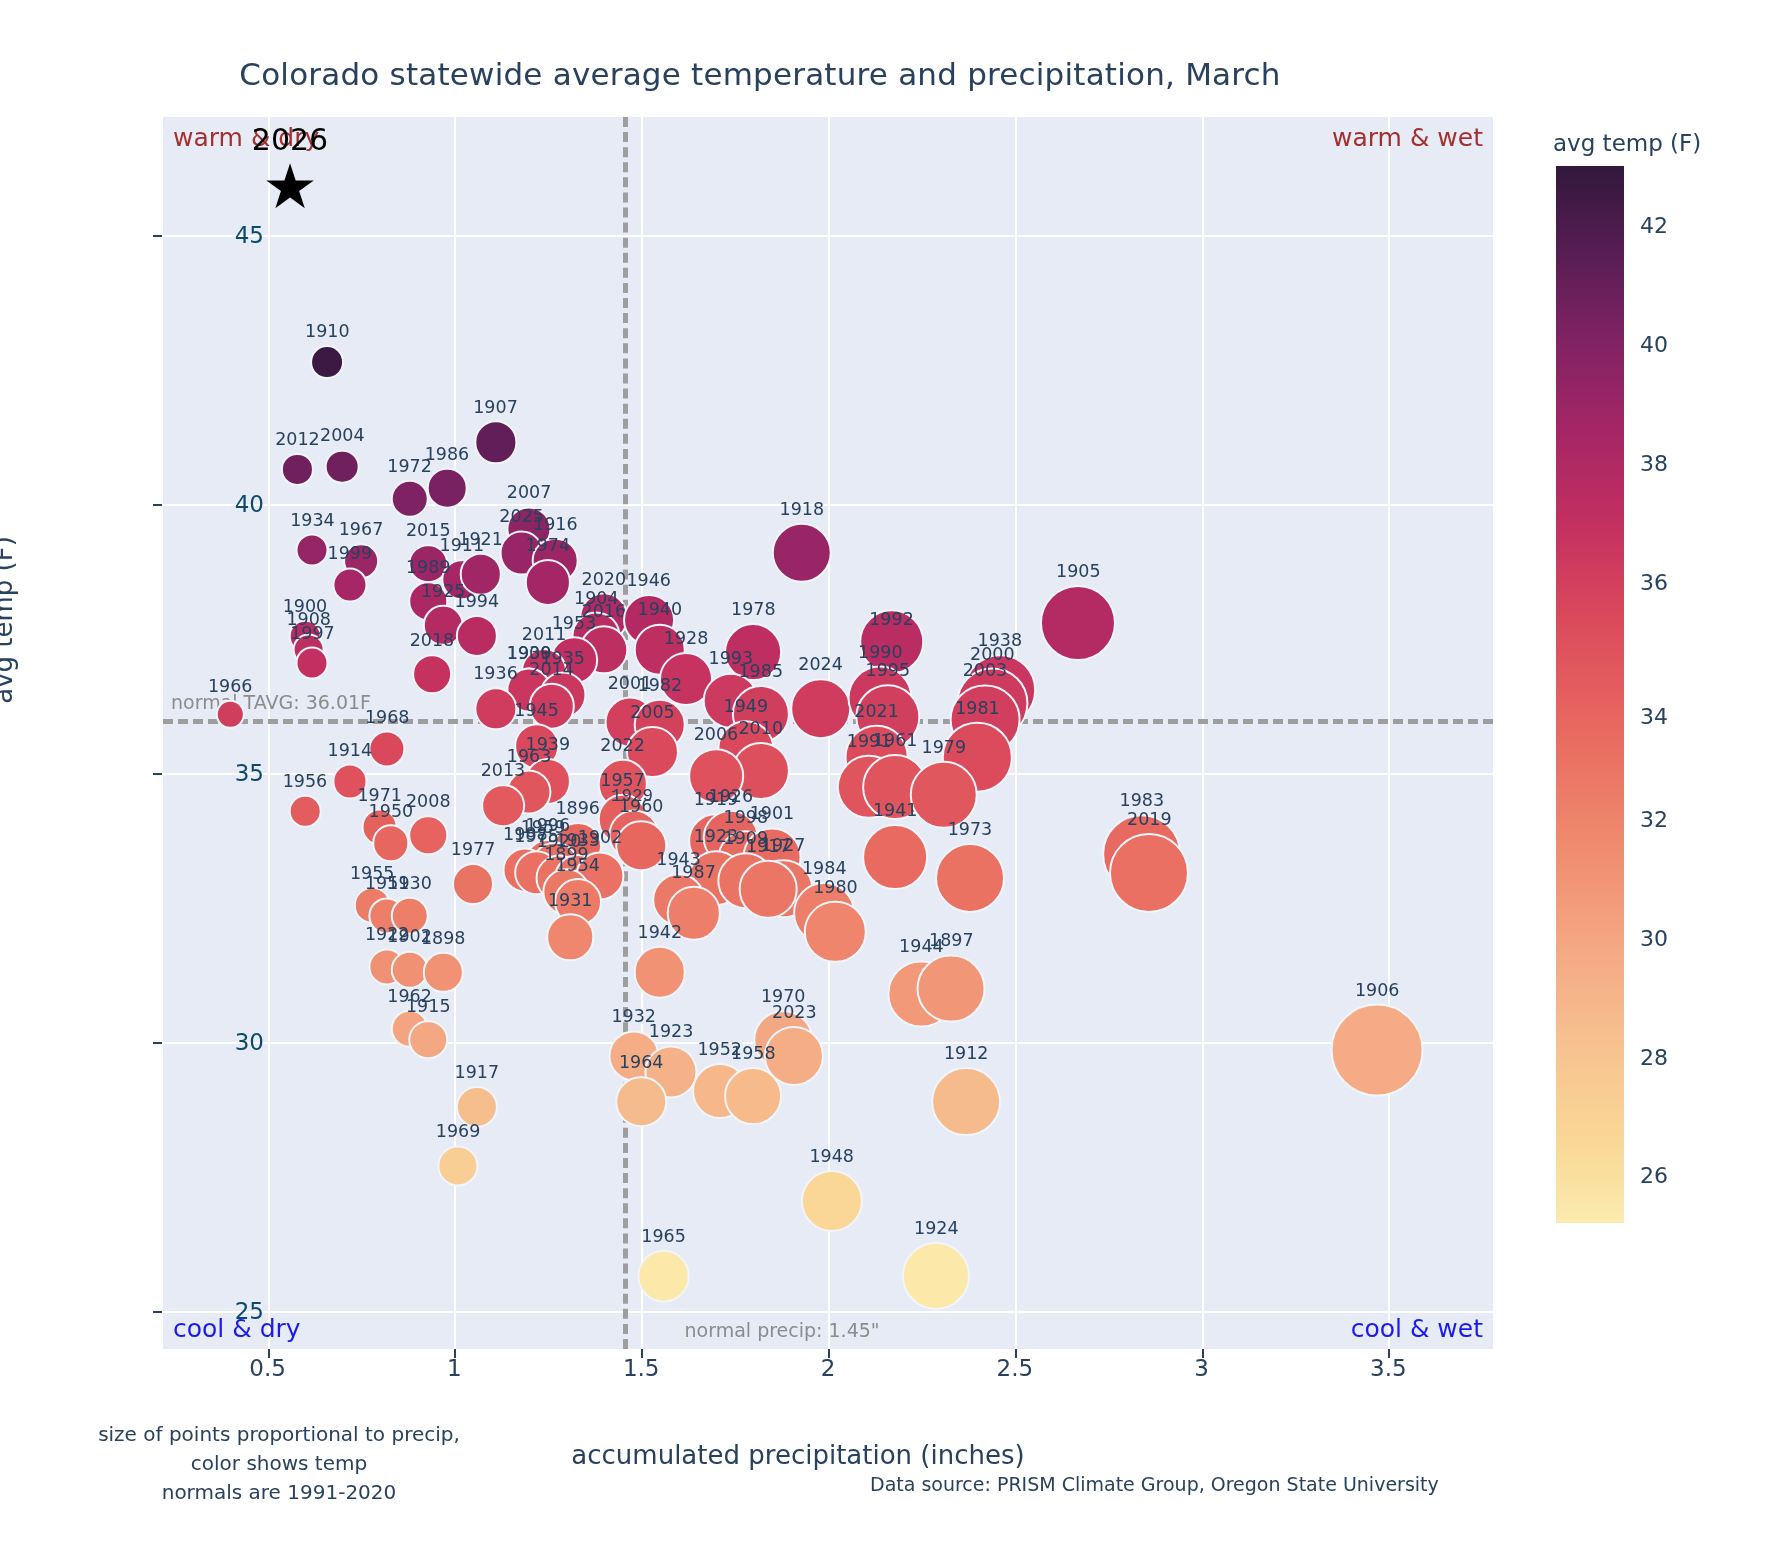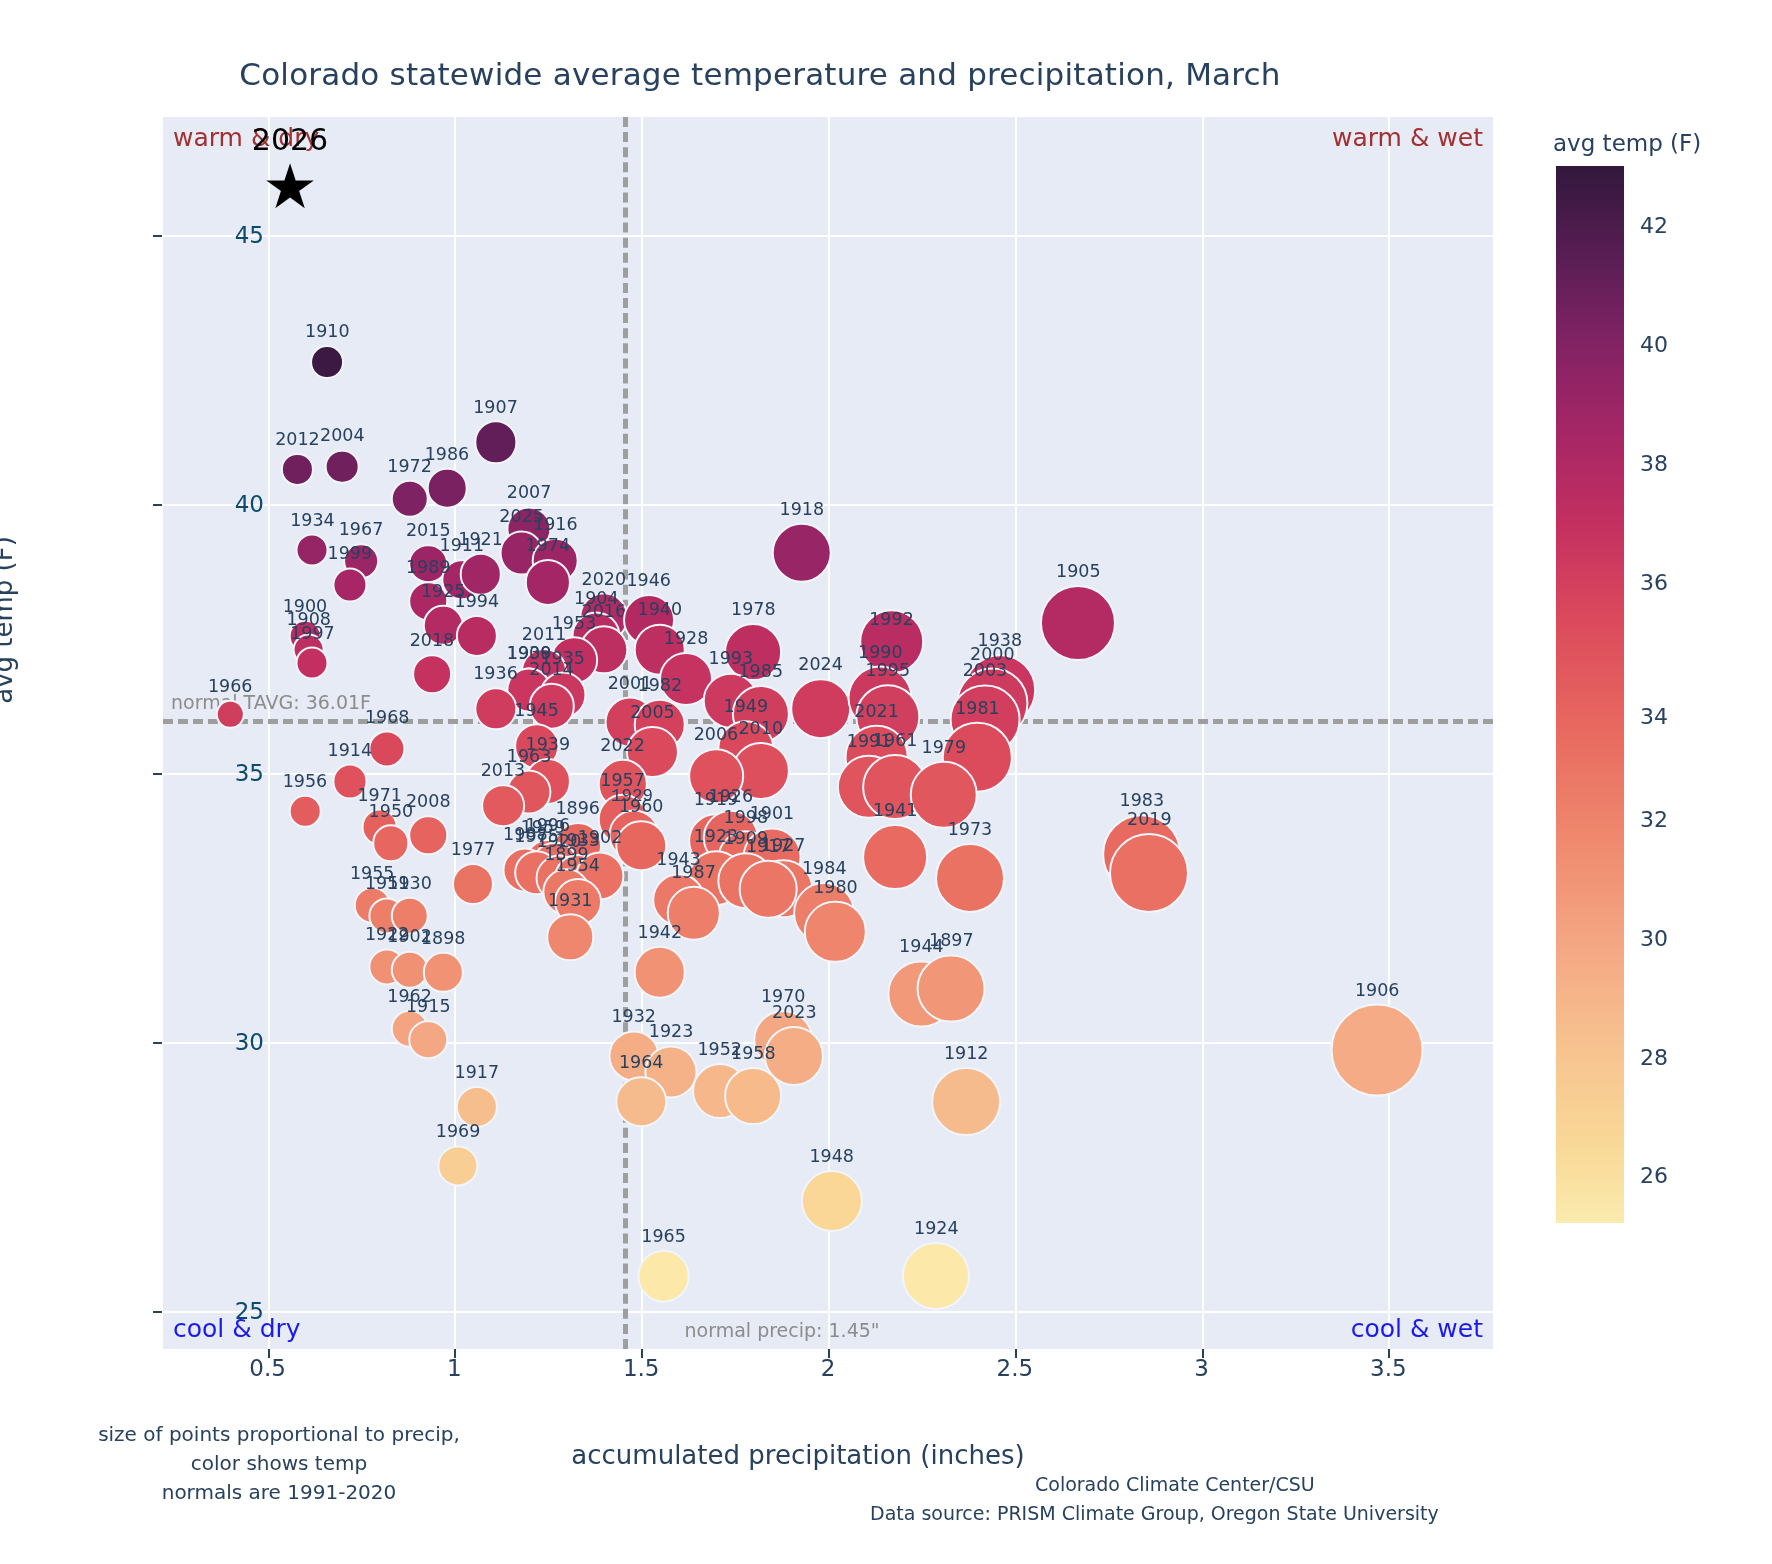--- a/index.html
+++ b/index.html
@@ -465,21 +465,20 @@
   </div>
 <div id="y-axis-title">avg temp (F)</div>
 <div id="x-axis-title">accumulated precipitation (inches)</div>
 
 <div id="footnote-left">
   <div>size of points proportional to precip,</div>
   <div>color shows temp</div>
   <div>normals are 1991-2020</div>
 </div>
 <div id="credits">
-  <span id="credit-org">Colorado Climate Center/CSU</span>
   <span id="credit-src">Data source: PRISM Climate Group, Oregon State University</span>
 </div>
 
 <div id="colorbar-title">avg temp (F)</div>
 <div id="colorbar-wrap">
   <div id="colorbar"></div>
 </div>
 <div id="colorbar-ticks">
     <div class="cbtick" style="top: 1175.49px;">26</div>
     <div class="cbtick" style="top: 1056.73px;">28</div>

